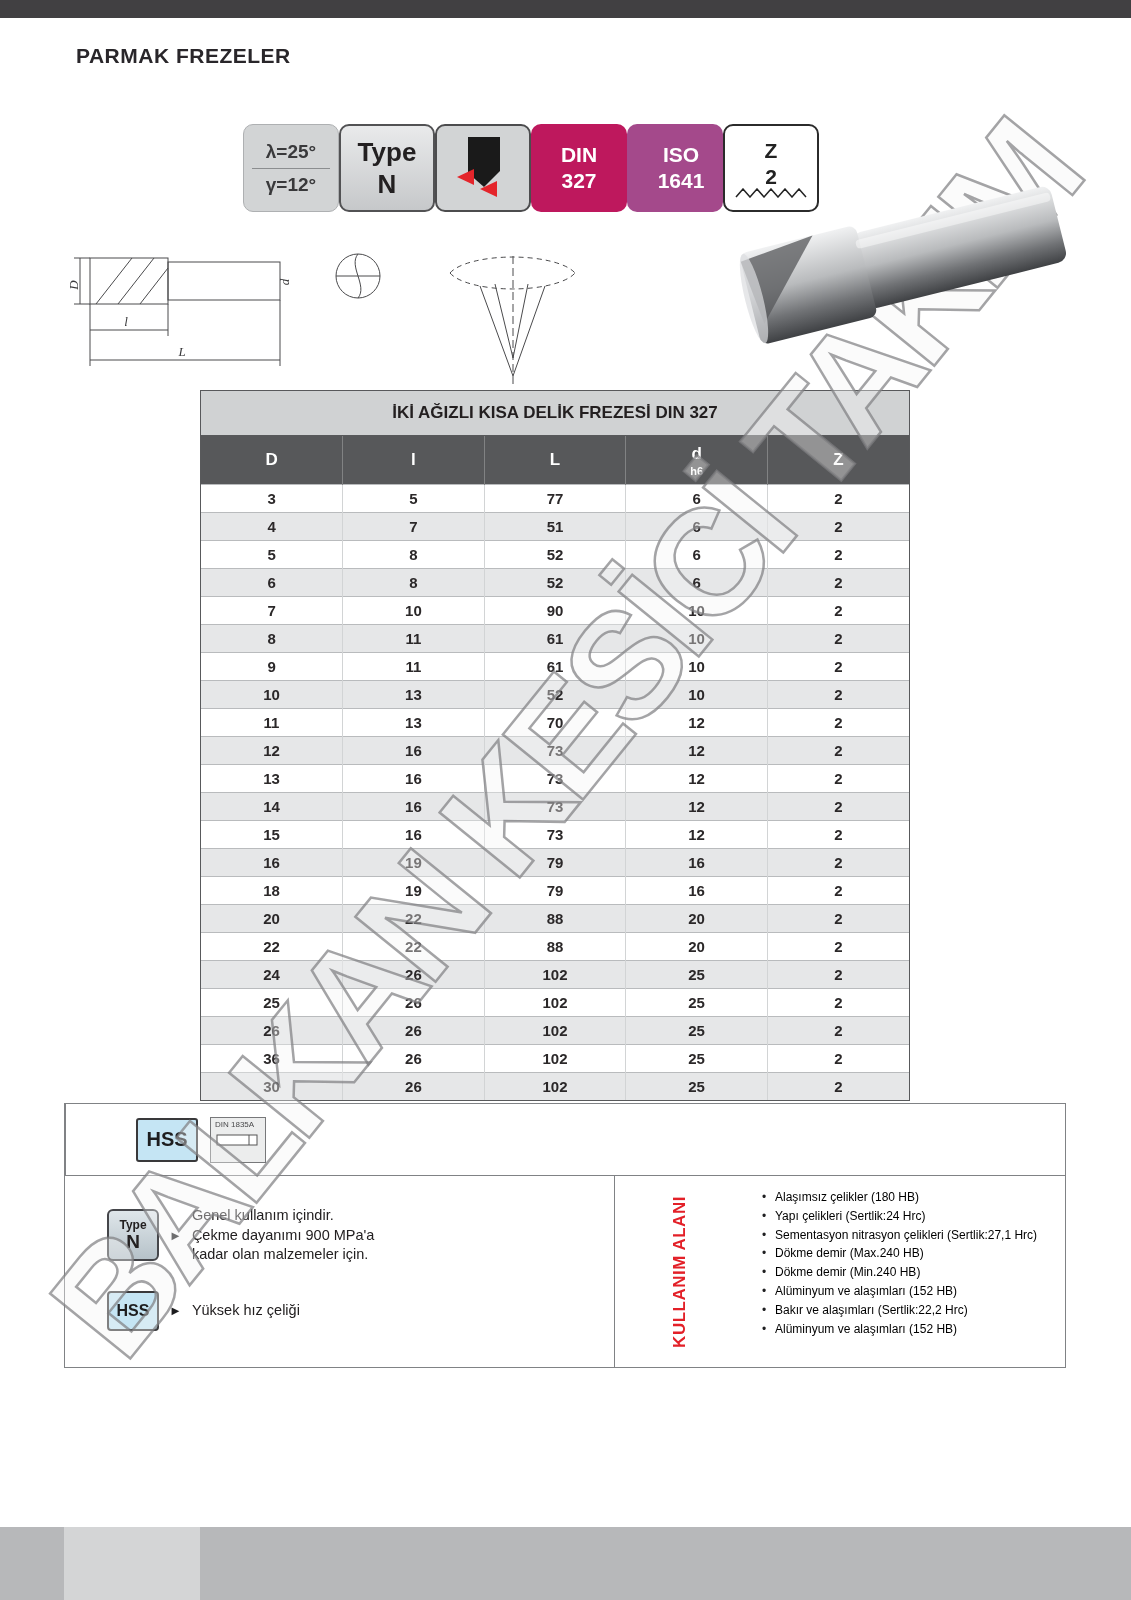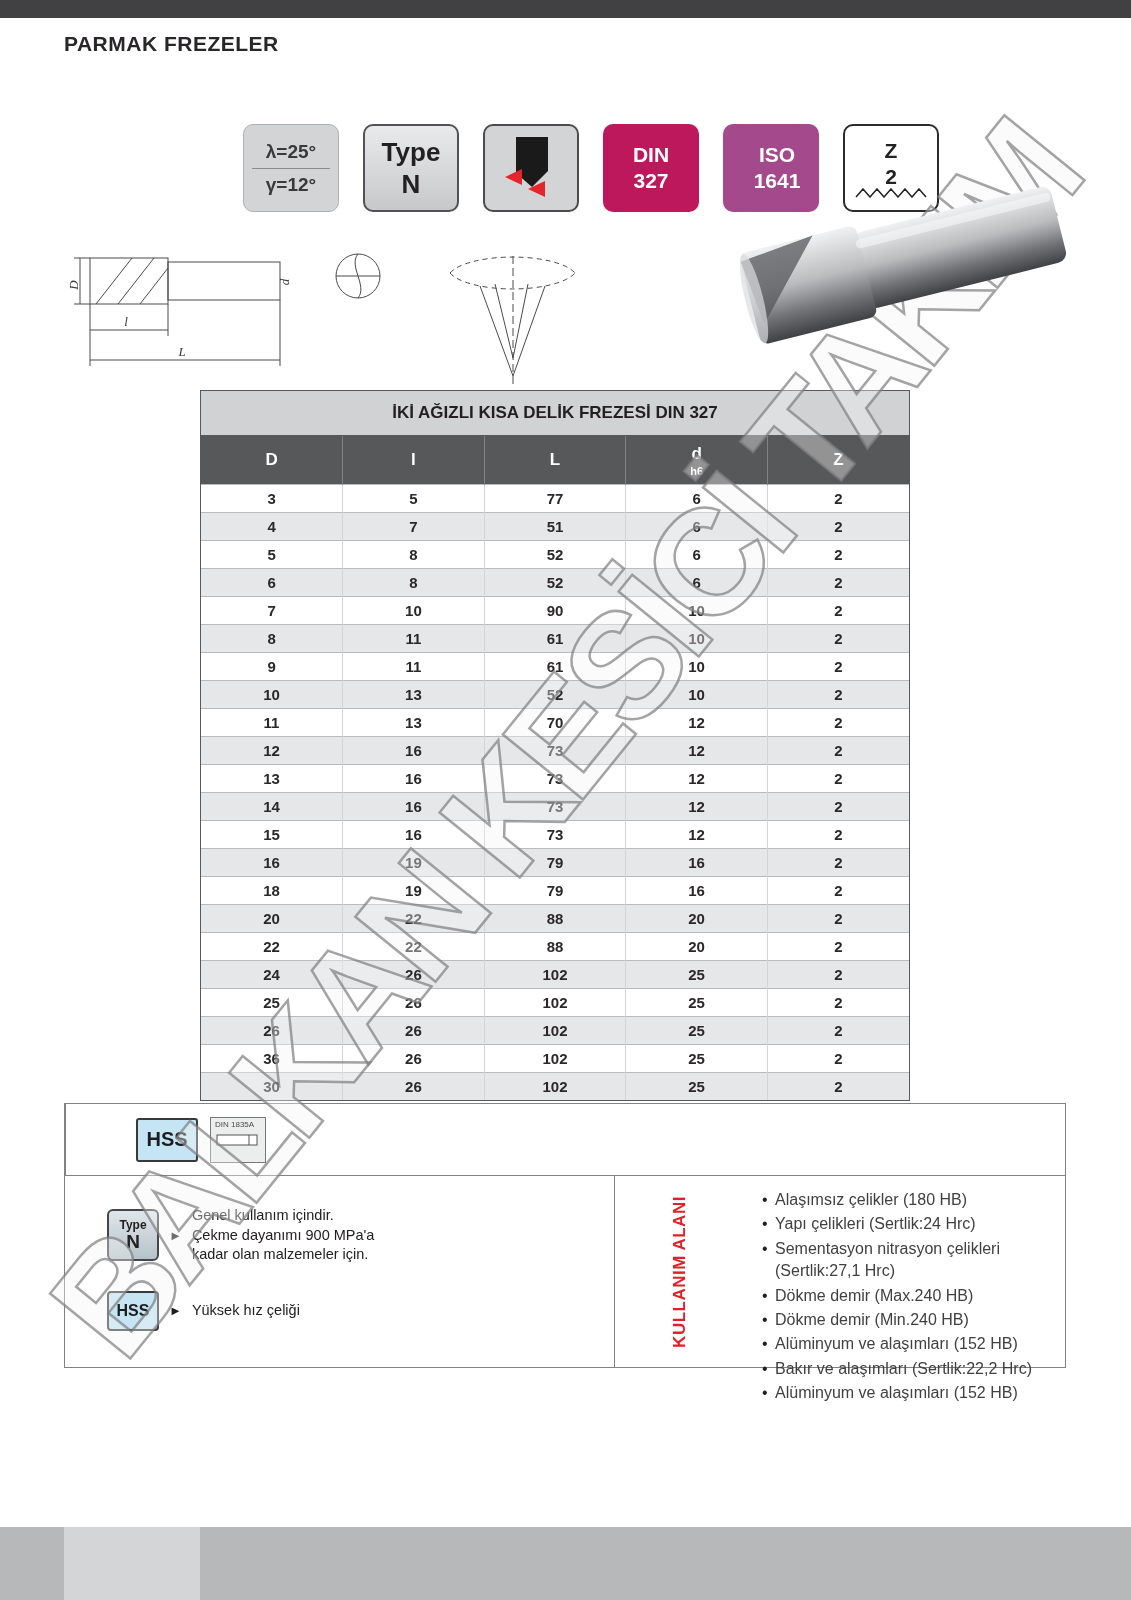--- a/index.html
+++ b/index.html
@@ -1,23 +1,23 @@
 <!DOCTYPE html>
 <html><head>
 <meta charset="utf-8">
 <style>
   html,body{margin:0;padding:0;}
   body{font-family:"Liberation Sans","DejaVu Sans",sans-serif;background:#fff;}
   .page{position:relative;width:1131px;height:1600px;background:#fff;overflow:hidden;}
 
   .topbar{position:absolute;top:0;left:0;width:100%;height:18px;background:#414042;}
-  .page-title{position:absolute;top:32px;left:64px;margin:0;font-size:21px;font-weight:bold;color:#29262a;letter-spacing:0.5px;}
-
-  
-  .badges{position:absolute;top:124px;left:243px;display:flex;gap:24px;z-index:5;}
+  .page-title{position:absolute;top:32px;left:64px;margin:12px;font-size:21px;font-weight:bold;color:#29262a;letter-spacing:0.5px;}
+
+  
+  .badges{position:absolute;top:124px;left:243px;display:flex;gap:0;z-index:5;}
   .badge{width:96px;height:88px;border-radius:10px;display:flex;flex-direction:column;align-items:center;justify-content:center;font-weight:bold;box-sizing:border-box;line-height:1.25;}
   .badge-angles{background:#d2d4d5;border:1px solid #aeb0b2;color:#39393b;font-size:19px;}
   .badge-divider{width:78px;height:1px;background:#8b8d8f;margin:4px 0;}
   .badge-type{background:linear-gradient(#e9eaeb,#c6c8ca);border:2px solid #525254;color:#232021;font-size:26px;}
   .badge-icon-b{background:#d2d4d5;border:2px solid #4c4c4e;}
   .badge-din{background:#be185d;color:#fff;font-size:21px;}
   .badge-iso{background:#a4498b;color:#fff;font-size:21px;padding-left:12px;}
   .badge-z{background:#fff;border:2px solid #2b2b2b;color:#222;font-size:21px;position:relative;justify-content:flex-start;padding-top:12px;}
   .badge-z .zig{position:absolute;bottom:6px;left:10px;}
 
@@ -56,21 +56,21 @@
   .type-badge-sm{width:48px;height:48px;background:linear-gradient(#dfe6ea,#b6c2c9);border:2px solid #45464a;border-radius:6px;display:flex;flex-direction:column;align-items:center;justify-content:center;font-weight:bold;color:#232021;line-height:1.05;flex:0 0 auto;}
   .type-badge-sm .t1{font-size:12px;}
   .type-badge-sm .t2{font-size:19px;}
   .hss-badge-sm{width:48px;height:36px;background:#c5e5f4;border:2px solid #39393b;border-radius:4px;display:flex;align-items:center;justify-content:center;font-weight:bold;font-size:16px;color:#1d1d1f;flex:0 0 auto;}
   .arrow{font-size:13px;color:#1c1c1e;flex:0 0 auto;}
   .desc{font-size:14.5px;color:#232021;white-space:pre-line;line-height:1.35;}
   .tech-mid{width:135px;border-left:1px solid #808285;position:relative;}
   .usage-title{position:absolute;left:50%;top:50%;transform:translate(-50%,-50%) rotate(-90deg);white-space:nowrap;color:#e32028;font-weight:bold;font-size:17px;letter-spacing:0.5px;}
   .tech-right{flex:1;padding-top:13px;box-sizing:border-box;}
   .tech-right ul{margin:0;padding:0 0 0 30px;list-style:none;}
-  .tech-right li{position:relative;width:290px;font-size:16px;color:#404040;line-height:1.4;margin-bottom:2px;}
+  .tech-right li{position:relative;width:290px;font-size:12px;color:#000000;line-height:1.4;margin-bottom:2px;}
   .tech-right li::before{content:"•";position:absolute;left:-13px;color:#1f1f21;}
 
   
   .bottom-band{position:absolute;left:0;top:1527px;width:100%;height:73px;background:#b7b8ba;}
   .bottom-square{position:absolute;left:64px;top:1527px;width:136px;height:73px;background:#d4d5d6;}
 
   
   .watermark{position:absolute;left:565px;top:740px;transform:translate(-50%,-50%) rotate(-51deg);font-size:150px;font-weight:bold;white-space:nowrap;letter-spacing:-8px;color:rgba(244,244,245,0.38);-webkit-text-stroke:2.5px rgba(125,126,128,0.7);z-index:40;pointer-events:none;}
 </style>
 </head>

